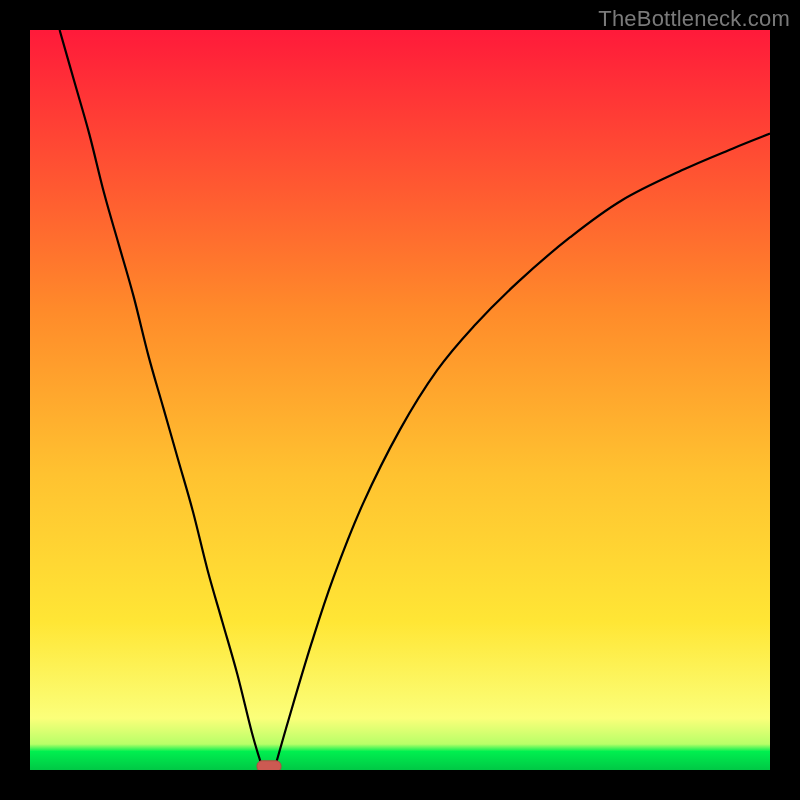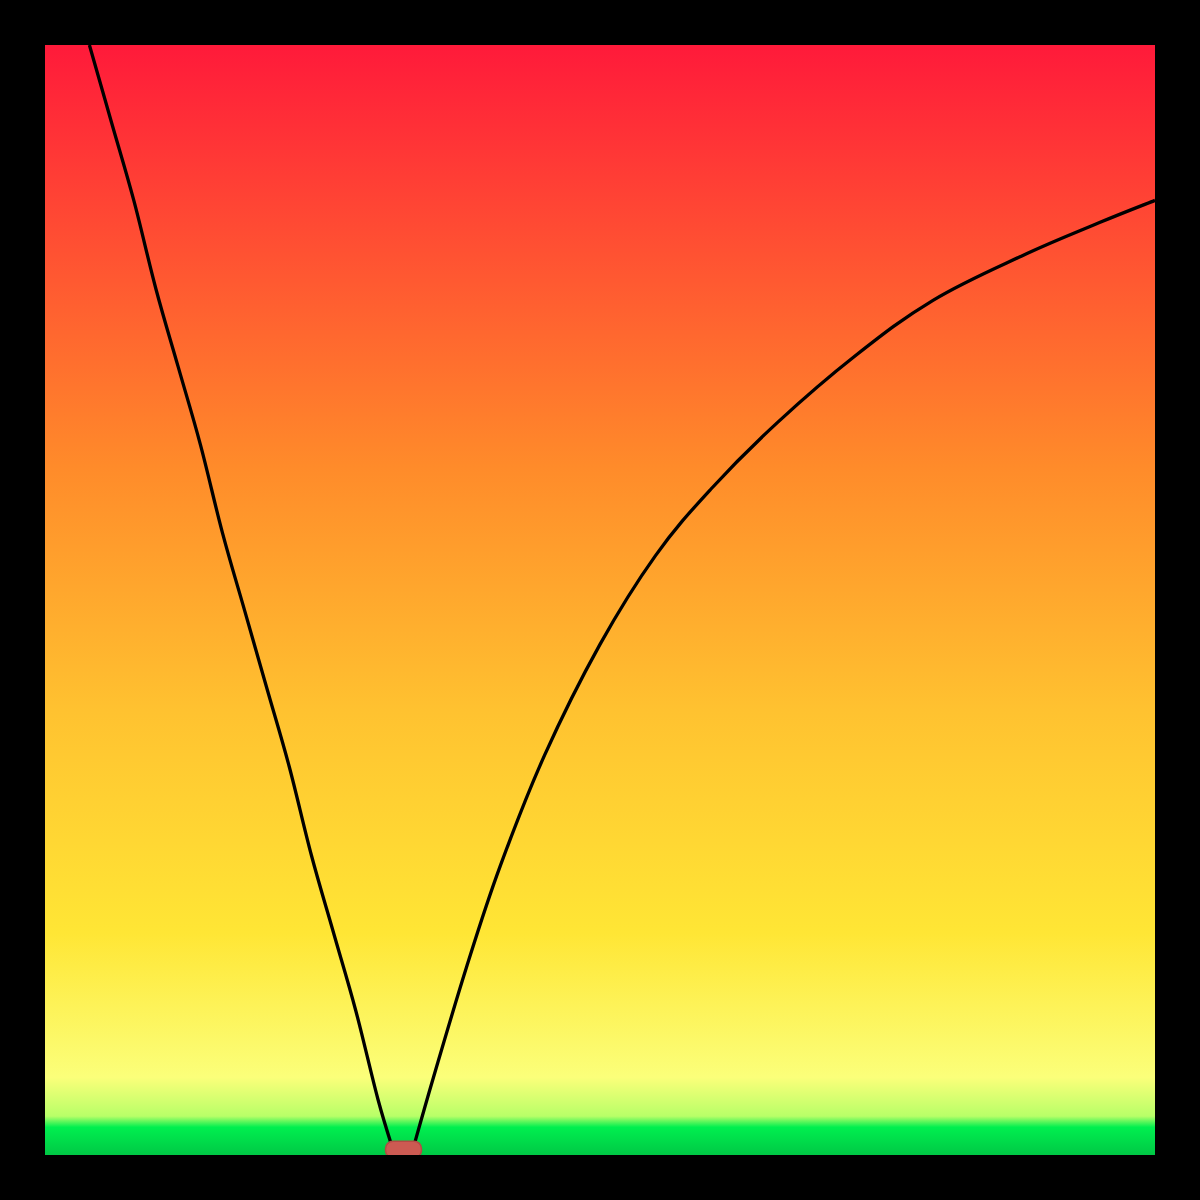--- a/index.html
+++ b/index.html
@@ -37,20 +37,21 @@
   }
   svg {
     display: block;
   }
 </style>
 </head>
 <body>
 
 <div class="frame">
 
+  <div class="watermark">TheBottleneck.com</div>
 
   <div class="plot">
     <svg id="chart-svg" width="740" height="740" viewBox="0 0 740 740">
       <defs>
         <linearGradient id="bg-grad" x1="0" y1="0" x2="0" y2="1">
         <stop offset="0%" stop-color="#ff1a3a"></stop>
             <stop offset="38%" stop-color="#ff8b2a"></stop>
             <stop offset="60%" stop-color="#ffc230"></stop>
             <stop offset="80%" stop-color="#ffe635"></stop>
             <stop offset="93%" stop-color="#fbff7a"></stop>

